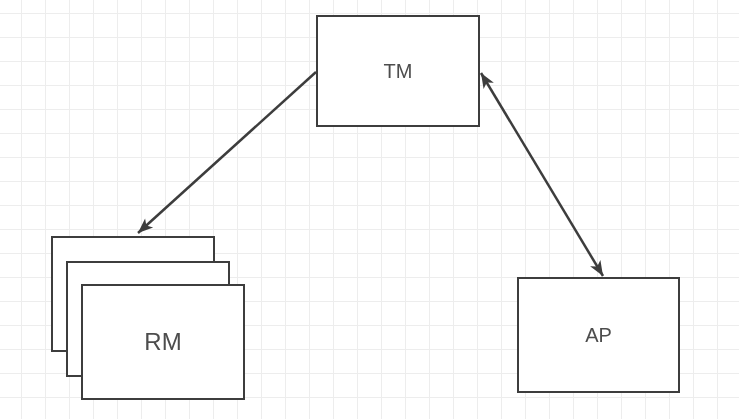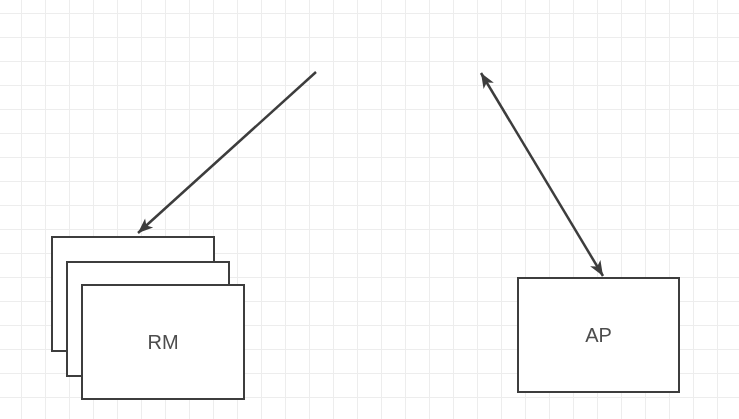--- a/index.html
+++ b/index.html
@@ -49,21 +49,21 @@
   }
   .stack .layer {
     position: absolute;
     box-sizing: border-box;
     width: 164px; height: 116px;
     background: #ffffff;
     border: 2.5px solid #3d3d3d;
     display: flex;
     align-items: center;
     justify-content: center;
-    font-size: 20px;
+    font-size: 24px;
     color: #4d4d4d;
   }
   .layer-back   { left: 0;    top: 0;    height: 114px; }
   .layer-middle { left: 15px; top: 25px; }
   .layer-front  { left: 30px; top: 48px; }
 </style>
 </head>
 <body>
 
 <div class="canvas">
@@ -75,20 +75,23 @@
       </marker>
     </defs>
     <g>
       <line x1="316" y1="72" x2="138" y2="233" stroke="#3d3d3d" stroke-width="2.5" marker-end="url(#arrowhead)"></line>
     </g>
     <g>
       <line x1="481" y1="73" x2="603" y2="276" stroke="#3d3d3d" stroke-width="2.5" marker-start="url(#arrowhead)" marker-end="url(#arrowhead)"></line>
     </g>
   </svg>
 
+  <div class="node node-tm">
+    <span>TM</span>
+  </div>
 
   <div class="stack">
     <div class="layer layer-back"></div>
     <div class="layer layer-middle"></div>
     <div class="layer layer-front">
       <span>RM</span>
     </div>
   </div>
 
   <div class="node node-ap">

